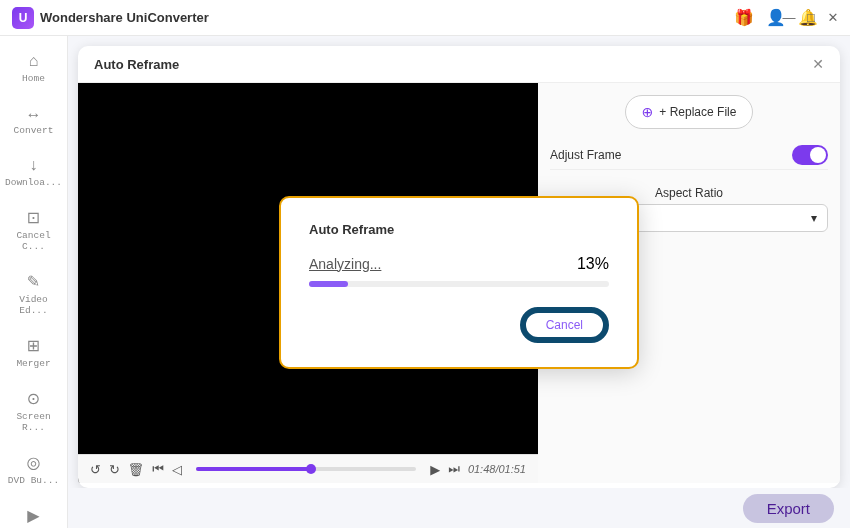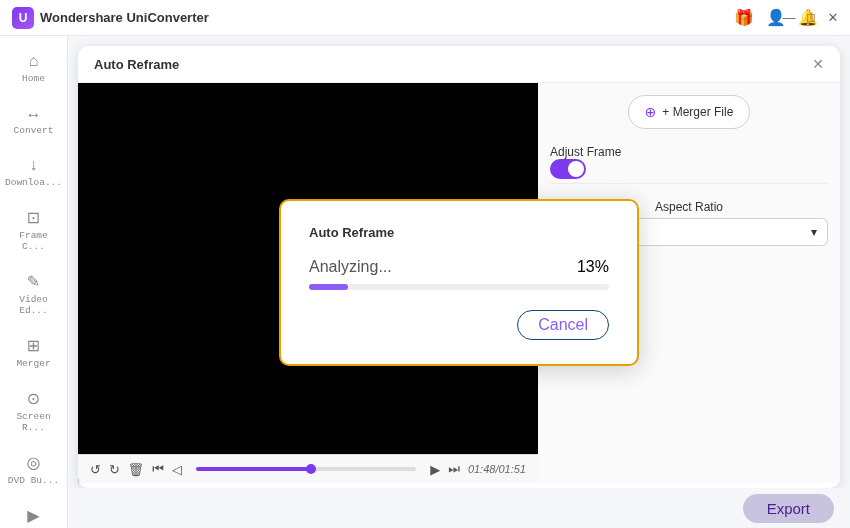--- a/index.html
+++ b/index.html
@@ -190,24 +190,24 @@
       display: flex;
       align-items: center;
       gap: 6px;
       width: fit-content;
       align-self: center;
     }
     .replace-file-btn .plus { color: #7c3aed; font-size: 14px; }
 
     .toggle-row {
       display: flex;
+      align-items: center;
       justify-content: space-between;
       padding: 4px 0;
       border-bottom: 1px solid #eee;
-      flex-direction: column;
     }
     .toggle-label { font-size: 12px; color: #333; }
     .toggle-switch {
       width: 36px; height: 20px;
       background: #7c3aed;
       border-radius: 10px;
       position: relative;
       cursor: pointer;
     }
     .toggle-switch::after {
@@ -286,44 +286,44 @@
       font-weight: 600;
       color: #333;
       margin-bottom: 18px;
     }
     .analyzing-row {
       display: flex;
       align-items: center;
       justify-content: space-between;
       margin-bottom: 8px;
     }
-    .analyzing-text { font-size: 16px; color: #555; }
+    .analyzing-text { font-size: 14px; color: #555; text-decoration: underline; }
     .analyzing-pct { font-size: 16px; color: #000000; }
     .analyzing-bar-bg {
       width: 100%;
       height: 6px;
       background: #eee;
       border-radius: 3px;
       margin-bottom: 20px;
     }
     .analyzing-bar-fill {
       height: 100%;
       background: #8b5cf6;
       border-radius: 3px;
     }
     .analyzing-actions {
       display: flex;
       justify-content: flex-end;
     }
     .cancel-btn {
       background: #fff;
-      border: 1px solid #0c4a6e;
+      border: 6px solid #0c4a6e;
       border-radius: 18px;
       padding: 5px 20px;
-      font-size: 16px;
+      font-size: 12px;
       color: #8b5cf6;
       cursor: pointer;
     }
   </style>
 </head>
 <body>
 
 <div class="title-bar">
   <div class="title-bar-logo">
     <div class="logo-icon">
@@ -353,21 +353,21 @@
     <div class="sidebar-item">
       <span class="si-icon">↔</span>
       <span class="si-label">Convert</span>
     </div>
     <div class="sidebar-item">
       <span class="si-icon">↓</span>
       <span class="si-label">Downloa...</span>
     </div>
     <div class="sidebar-item">
       <span class="si-icon">⊡</span>
-      <span class="si-label">Frame C...</span>
+      <span class="si-label">Cancel C...</span>
     </div>
     <div class="sidebar-item">
       <span class="si-icon">✎</span>
       <span class="si-label">Video Ed...</span>
     </div>
     <div class="sidebar-item">
       <span class="si-icon">⊞</span>
       <span class="si-label">Merger</span>
     </div>
     <div class="sidebar-item">
@@ -415,21 +415,21 @@
             </div>
             <span class="vc-btn">▶</span>
             <span class="vc-btn">⏭</span>
             <span class="vc-time">01:48/01:51</span>
           </div>
         </div>
 
         <div class="ar-right-panel">
           <button class="replace-file-btn">
             <span class="plus">⊕</span>
-            <span>+ Merger File</span>
+            <span>+ Replace File</span>
           </button>
           <div class="toggle-row">
             <span class="toggle-label">Adjust Frame</span>
             <div class="toggle-switch"></div>
           </div>
           <div>
             <div class="ar-label">Aspect Ratio</div>
             <div class="ar-select">
               <span>9:16</span>
               <span>▾</span>

